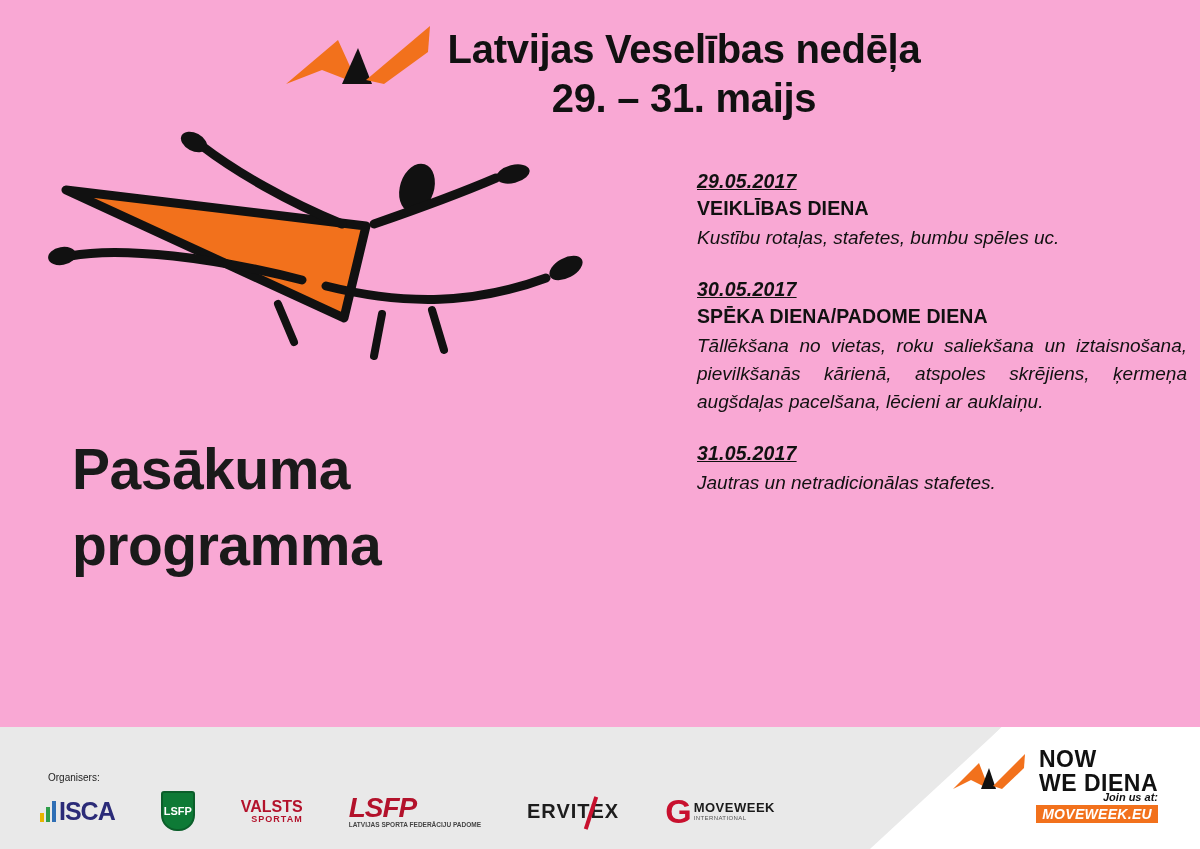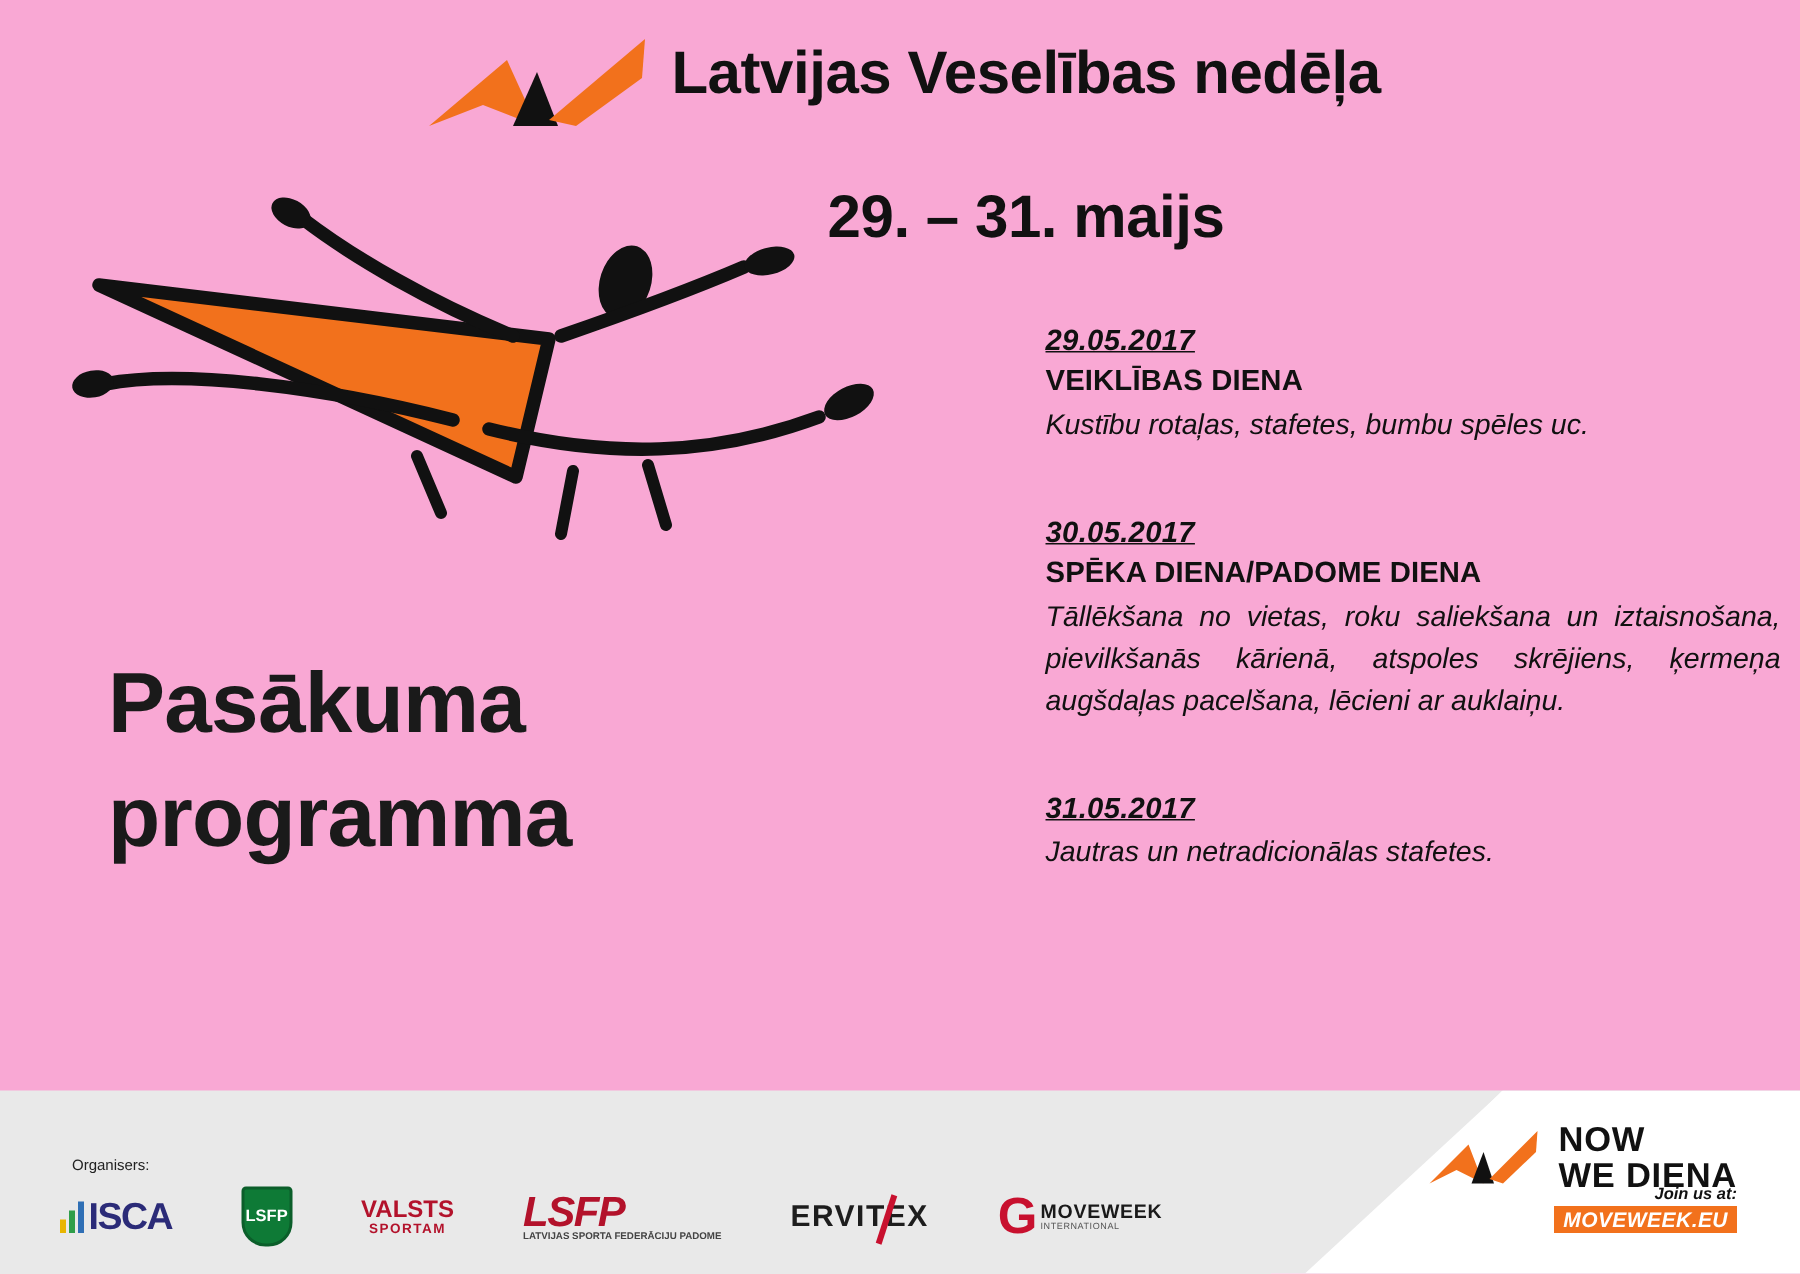--- a/index.html
+++ b/index.html
@@ -33,21 +33,21 @@
   }
   .header-title {
     text-align: center;
     font-weight: bold;
     font-size: 40px;
     line-height: 1.22;
     color: #111111;
     letter-spacing: -0.3px;
     padding-top: 7px;
   }
-  .header-title .line2 { display: block; margin-top: 47px; }
+  .header-title .line2 { display: block; }
 
   
   .arrowmark { position: absolute; inset: 0; }
 
   
   .illus {
     position: absolute;
     left: 26px; top: 128px;
     width: 600px; height: 280px;
   }
@@ -64,21 +64,21 @@
     letter-spacing: -0.5px;
   }
   .bigtitle span { display: block; }
 
   
   .program {
     position: absolute;
     left: 697px; top: 170px;
     width: 490px;
   }
-  .pitem { margin-bottom: 26px; margin-top: 46px; }
+  .pitem { margin-bottom: 26px; }
   .pdate {
     font-style: italic;
     font-weight: bold;
     font-size: 19.5px;
     color: #111111;
     text-decoration: underline;
     margin-bottom: 4px;
     letter-spacing: 0.2px;
   }
   .ptitle {
@@ -152,21 +152,21 @@
 
   .lsfp-shield {
     width: 34px; height: 40px; background: #0e7a36;
     border-radius: 3px 3px 16px 16px;
     display:flex; align-items:center; justify-content:center;
     color:#fff; font-weight:bold; font-size:11px;
     border: 2px solid #0b5e2a;
   }
   .valsts {
     color: #b3122b; font-weight: bold; font-size: 16px;
-    line-height: 1; text-align: center;
+    line-height: 1; text-align: right;
   }
   .valsts small { display:block; font-size: 9px; color:#b3122b; letter-spacing: 1px;}
   .lsfp {
     color: #b3122b; font-weight: bold; font-style: italic;
     font-size: 28px; letter-spacing: -1px; line-height: 1;
   }
   .lsfp small { display:block; font-size:6.5px; font-style:normal; letter-spacing:0; color:#444; }
   .ervitex {
     color: #1d1d1d; font-weight: bold; font-size: 20px; letter-spacing: 1px;
     position: relative;

